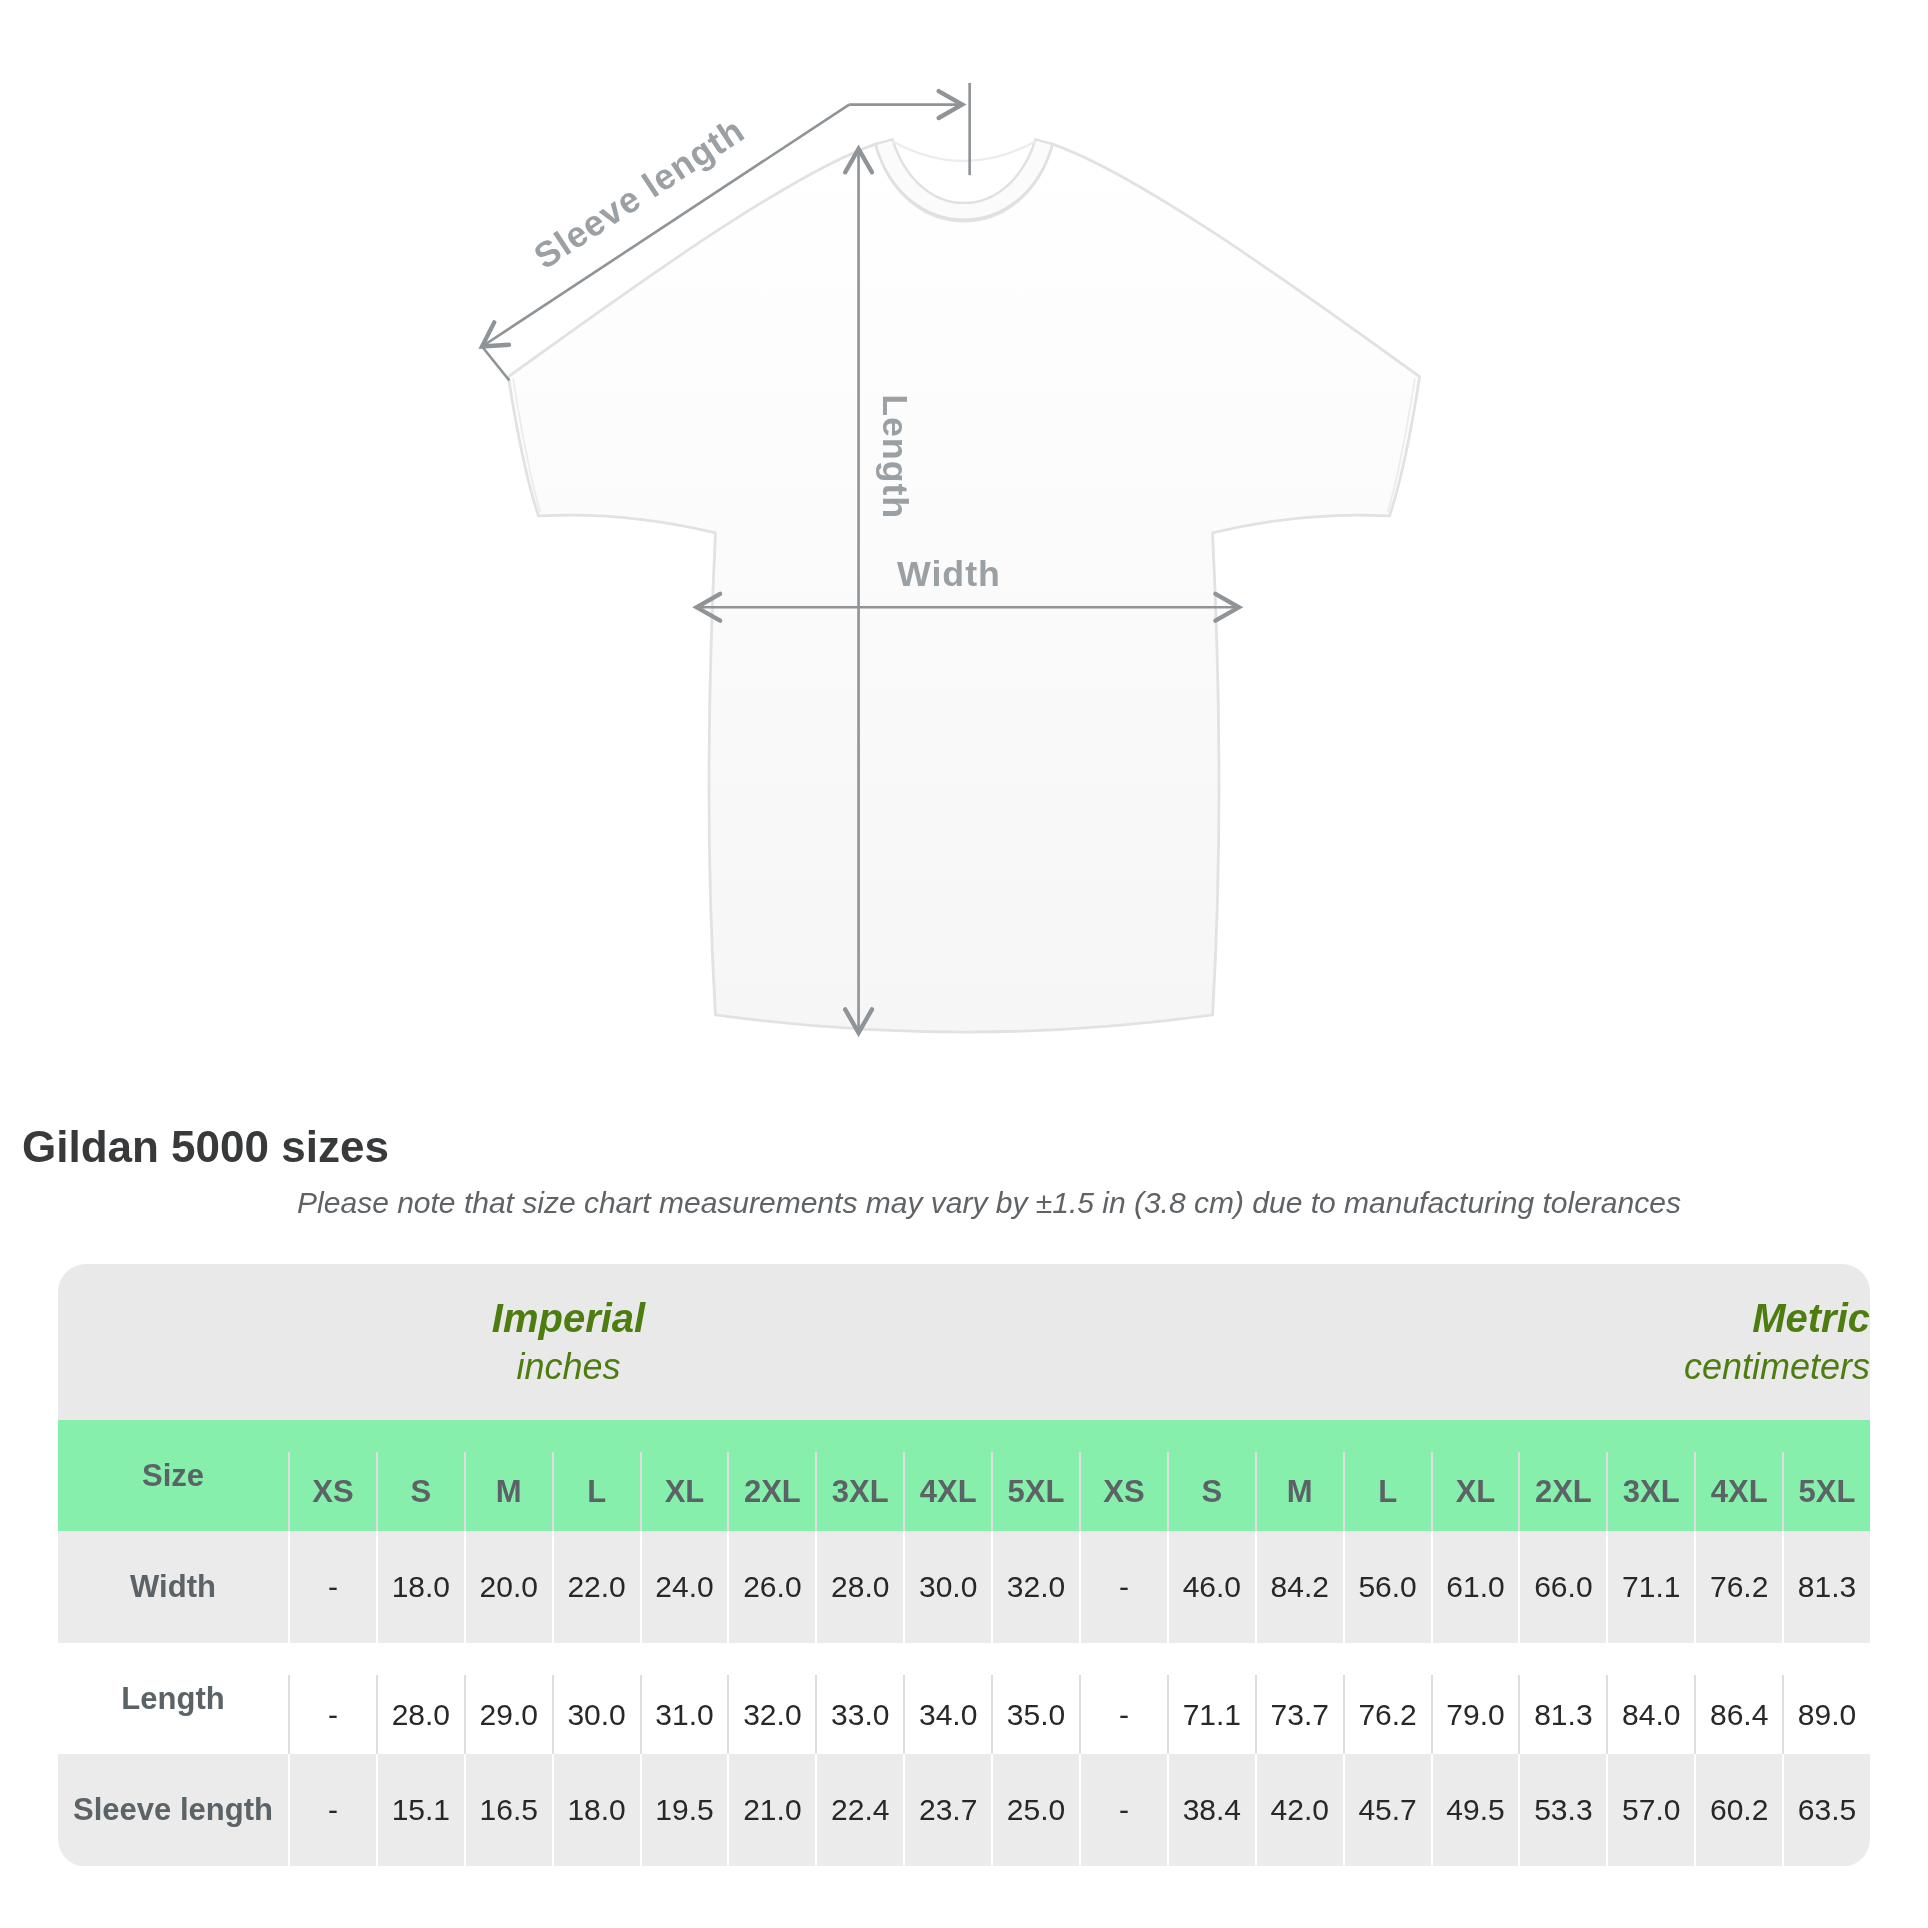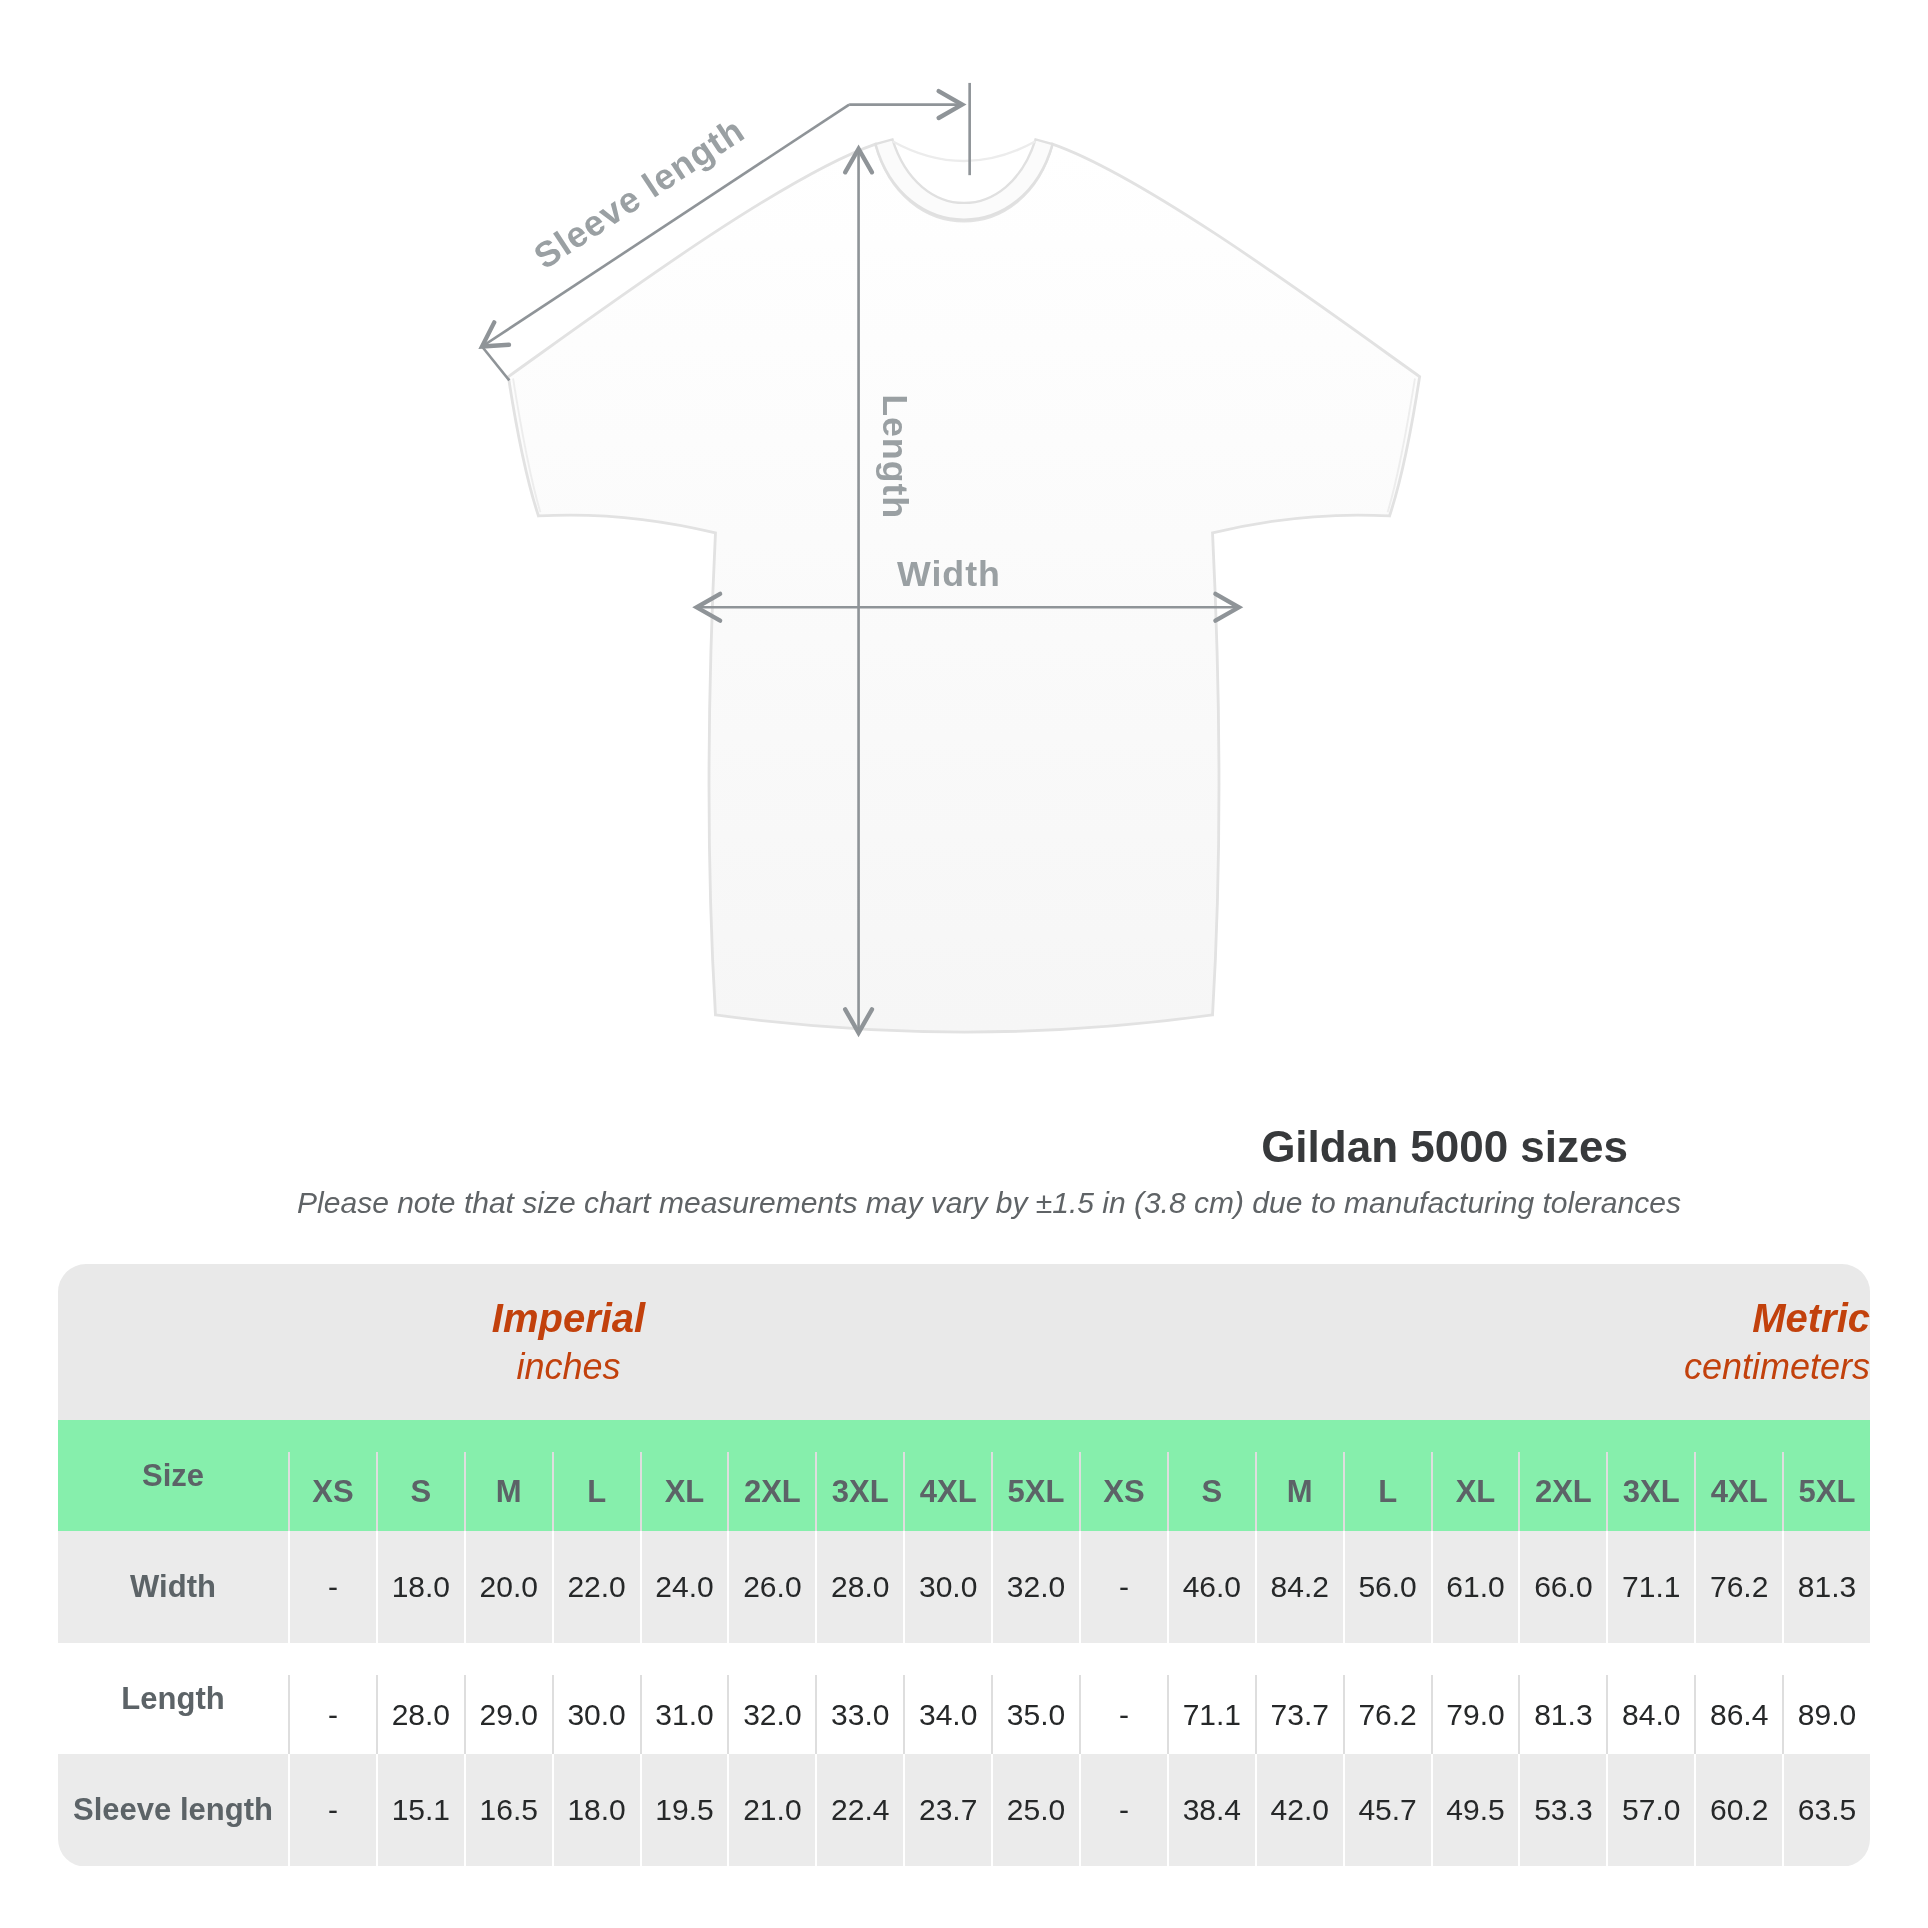--- a/index.html
+++ b/index.html
@@ -5,36 +5,36 @@
   html,body{margin:0;padding:0;background:#fff;}
   #canvas{
     position:relative;width:1928px;height:1928px;background:#ffffff;
     font-family:"Liberation Sans", sans-serif;overflow:hidden;
   }
   
   #diagram{position:absolute;left:0;top:0;width:1928px;height:1111px;}
   .dim-label{font-weight:bold;font-size:38px;fill:#9aa0a3;letter-spacing:1px;}
   
   #title{
-    position:absolute;left:0;top:1122px;width:1628px;text-align:right;
-    font-size:44px;font-weight:bold;color:#37393b;
+    position:absolute;left:0;top:1122px;width:1628px;text-align:left;
+    font-size:44px;font-weight:bold;color:#37393b;padding-left:22px;
   }
   #subtitle{
     position:absolute;left:0;top:1186px;width:1928px;text-align:center;
     font-size:30px;font-style:italic;color:#5f6366;padding-left:25px;
   }
   
   #size-table{
     position:absolute;left:58px;top:1264px;width:1812px;height:603px;
     border-radius:28px;overflow:hidden;background:#fff;
   }
   #unit-band{position:relative;width:100%;height:156px;background:#e9e9e9;}
   .unit-group{
     position:absolute;top:0;height:100%;display:flex;flex-direction:column;
-    align-items:center;justify-content:center;gap:5.6px;color:#c2410c;
+    align-items:center;justify-content:center;gap:5.6px;color:#4d7c0f;
   }
   .unit-group .unit-name{font-size:40px;font-weight:bold;font-style:italic;}
   .unit-group .unit-sub{font-size:36px;font-style:italic;}
   #unit-imperial{left:0;width:1021px;}
   #unit-metric{left:1021px;width:791px;align-items:flex-end;}
   .t-row{display:grid;grid-template-columns:230px repeat(18,1fr);width:100%;}
   .t-row--header{height:111px;background:#86efac;}
   .t-row--w{height:112px;background:#ebebeb;}
   .t-row--l{height:111px;background:#ffffff;}
   .t-row--s{height:112px;background:#ebebeb;}

